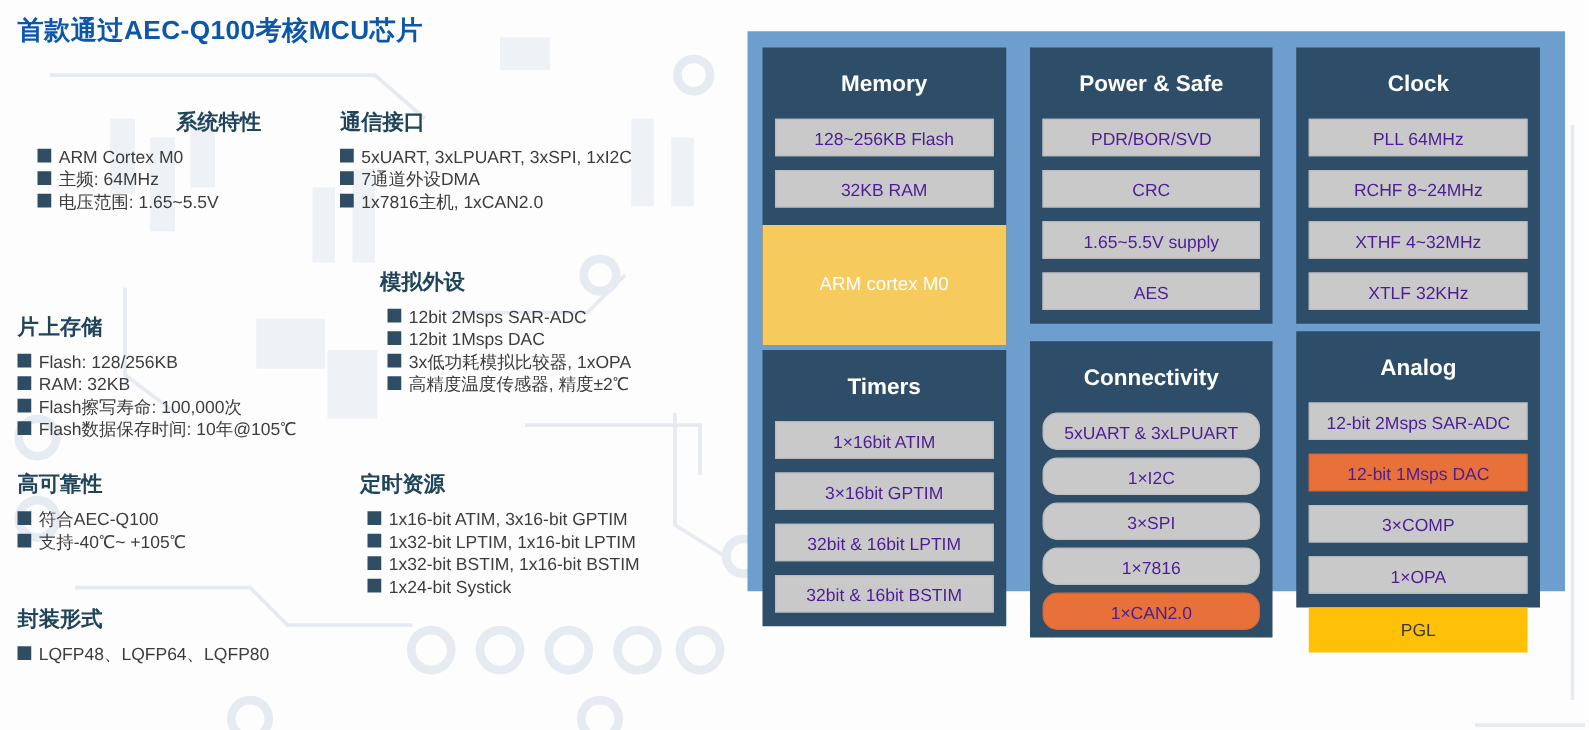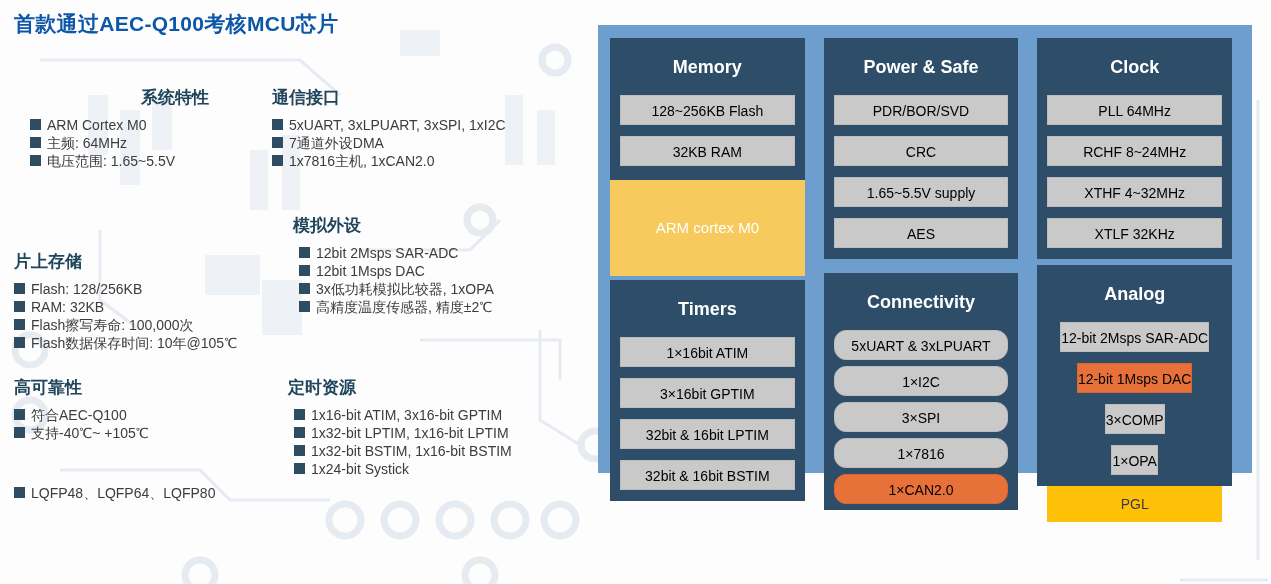--- a/index.html
+++ b/index.html
@@ -17,30 +17,30 @@
                     line-height:18px;margin:0;}
   .bullet{flex:none;width:11px;height:11px;background:#2e4d63;margin:3px 6px 0 0;}
 
   .panel{position:absolute;left:598px;top:25px;width:654px;height:448px;z-index:1;
          background:#6d9ecd;box-sizing:border-box;padding:13px 20px 0 12px;
          display:flex;gap:19px;}
   .pcol{flex:1;display:flex;flex-direction:column;}
   .block{background:#2e4d68;display:flex;flex-direction:column;}
   .block-title{color:#ffffff;font-size:18px;font-weight:bold;text-align:center;
                padding:19px 0 17px 0;}
-  .cell{height:30px;line-height:30px;text-align:center;font-size:14px;color:#000000;
+  .cell{height:30px;line-height:30px;text-align:center;font-size:14px;color:#4c1d95;
         background:#c9c9c9;border:1px solid #bdbdbd;box-sizing:border-box;
         margin:0 10px 11px 10px;white-space:nowrap;overflow:hidden;}
   .cell.tight{margin-bottom:6px;border-radius:12px;}
   .cell.orange{background:#e8713a;border-color:#d96830;}
   .cell.arm{background:#f7ca5e;border:none;color:#ffffff;font-size:15px;
             margin:3px 0 0 0;height:96px;line-height:96px;}
   .pgl{height:36px;line-height:36px;text-align:center;font-size:14px;color:#3a3a3a;
        background:#fec107;margin:0 10px;}
-  .gap4{margin-top:4px;} .gap14{margin-top:14px;} .gap6{margin-top:6px;align-items:center;}
+  .gap4{margin-top:4px;} .gap14{margin-top:14px;} .gap6{margin-top:6px;}
 </style>
 </head>
 <body>
 
 <div class="stage">
 
   <svg class="bg-pattern" width="1271" height="584" viewBox="0 0 1271 584">
     <g fill="#eef1f5">
       <rect x="88" y="95" width="20" height="60"></rect>
       <rect x="120" y="110" width="20" height="75"></rect>
@@ -132,21 +132,21 @@
           <span class="bullet"></span>
           <span>Flash擦写寿命: 100,000次</span>
         </li>
       <li>
           <span class="bullet"></span>
           <span>Flash数据保存时间: 10年@105℃</span>
         </li>
     </ul>
   </div>
 
-  <div class="feature-group" style="left:293px;top:214px;">
+  <div class="feature-group" style="left:304px;top:214px;">
     <h2>模拟外设</h2>
     <ul style="padding-left:6px;">
       <li>
           <span class="bullet"></span>
           <span>12bit 2Msps SAR-ADC</span>
         </li>
       <li>
           <span class="bullet"></span>
           <span>12bit 1Msps DAC</span>
         </li>
@@ -191,20 +191,21 @@
           <span>1x32-bit BSTIM, 1x16-bit BSTIM</span>
         </li>
       <li>
           <span class="bullet"></span>
           <span>1x24-bit Systick</span>
         </li>
     </ul>
   </div>
 
   <div class="feature-group" style="left:14px;top:484px;">
+    <h2>封装形式</h2>
     <ul>
       <li>
           <span class="bullet"></span>
           <span>LQFP48、LQFP64、LQFP80</span>
         </li>
     </ul>
   </div>
 
   <div class="panel">
 

